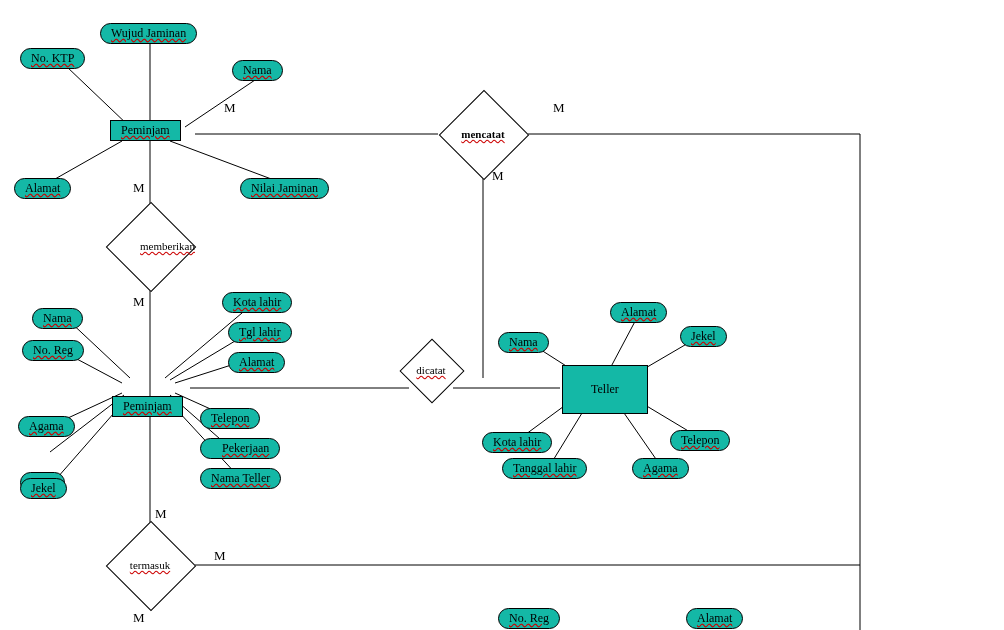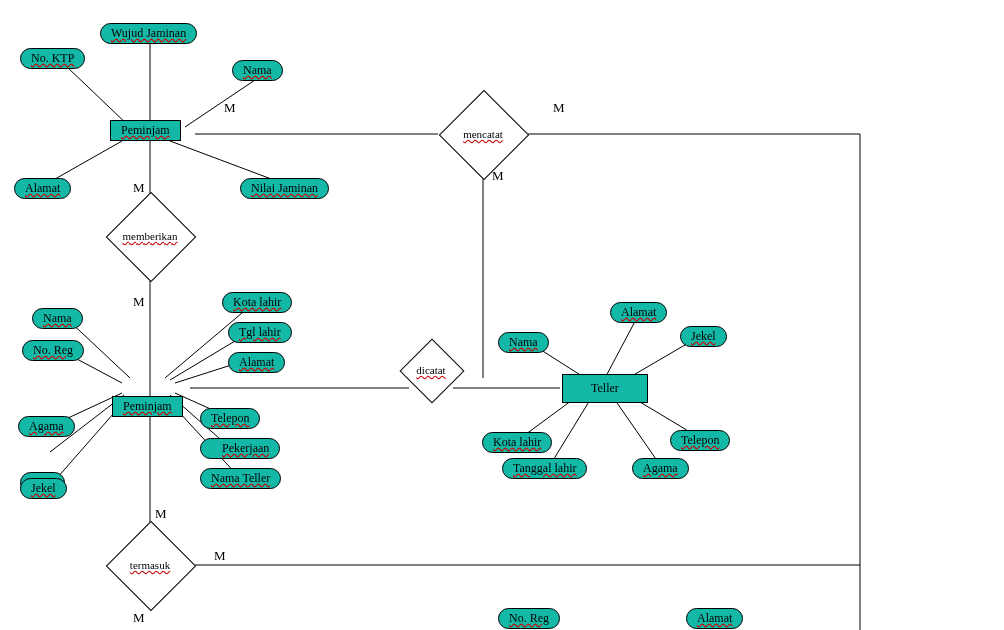--- a/index.html
+++ b/index.html
@@ -122,30 +122,30 @@
 </svg>
 
 <div class="node entity" style="left:110px; top:120px;">
   <span class="underline">Peminjam</span>
 </div>
 
 <div class="node entity" style="left:112px; top:396px;">
   <span class="underline">Peminjam</span>
 </div>
 
-<div class="node entity" style="left:562px; top:374px; padding:6px 28px;">
+<div class="node entity" style="left:562px; top:365px; padding:16px 28px;">
   <span>Teller</span>
 </div>
 
-<div class="diamond" style="left:438px; top:112px;">
+<div class="diamond" style="left:438px; top:112px;font-weight:bold;">
   <div class="diamond-shape"></div>
   <span class="underline">mencatat</span>
 </div>
 
-<div class="diamond" style="left:105px; top:214px;">
+<div class="diamond" style="left:105px; top:224px;justify-content:flex-end;">
   <div class="diamond-shape"></div>
   <span class="underline">memberikan</span>
 </div>
 
 <div class="diamond" style="left:386px; top:348px;">
   <div class="diamond-shape small"></div>
   <span class="underline">dicatat</span>
 </div>
 
 <div class="diamond" style="left:105px; top:543px;">

